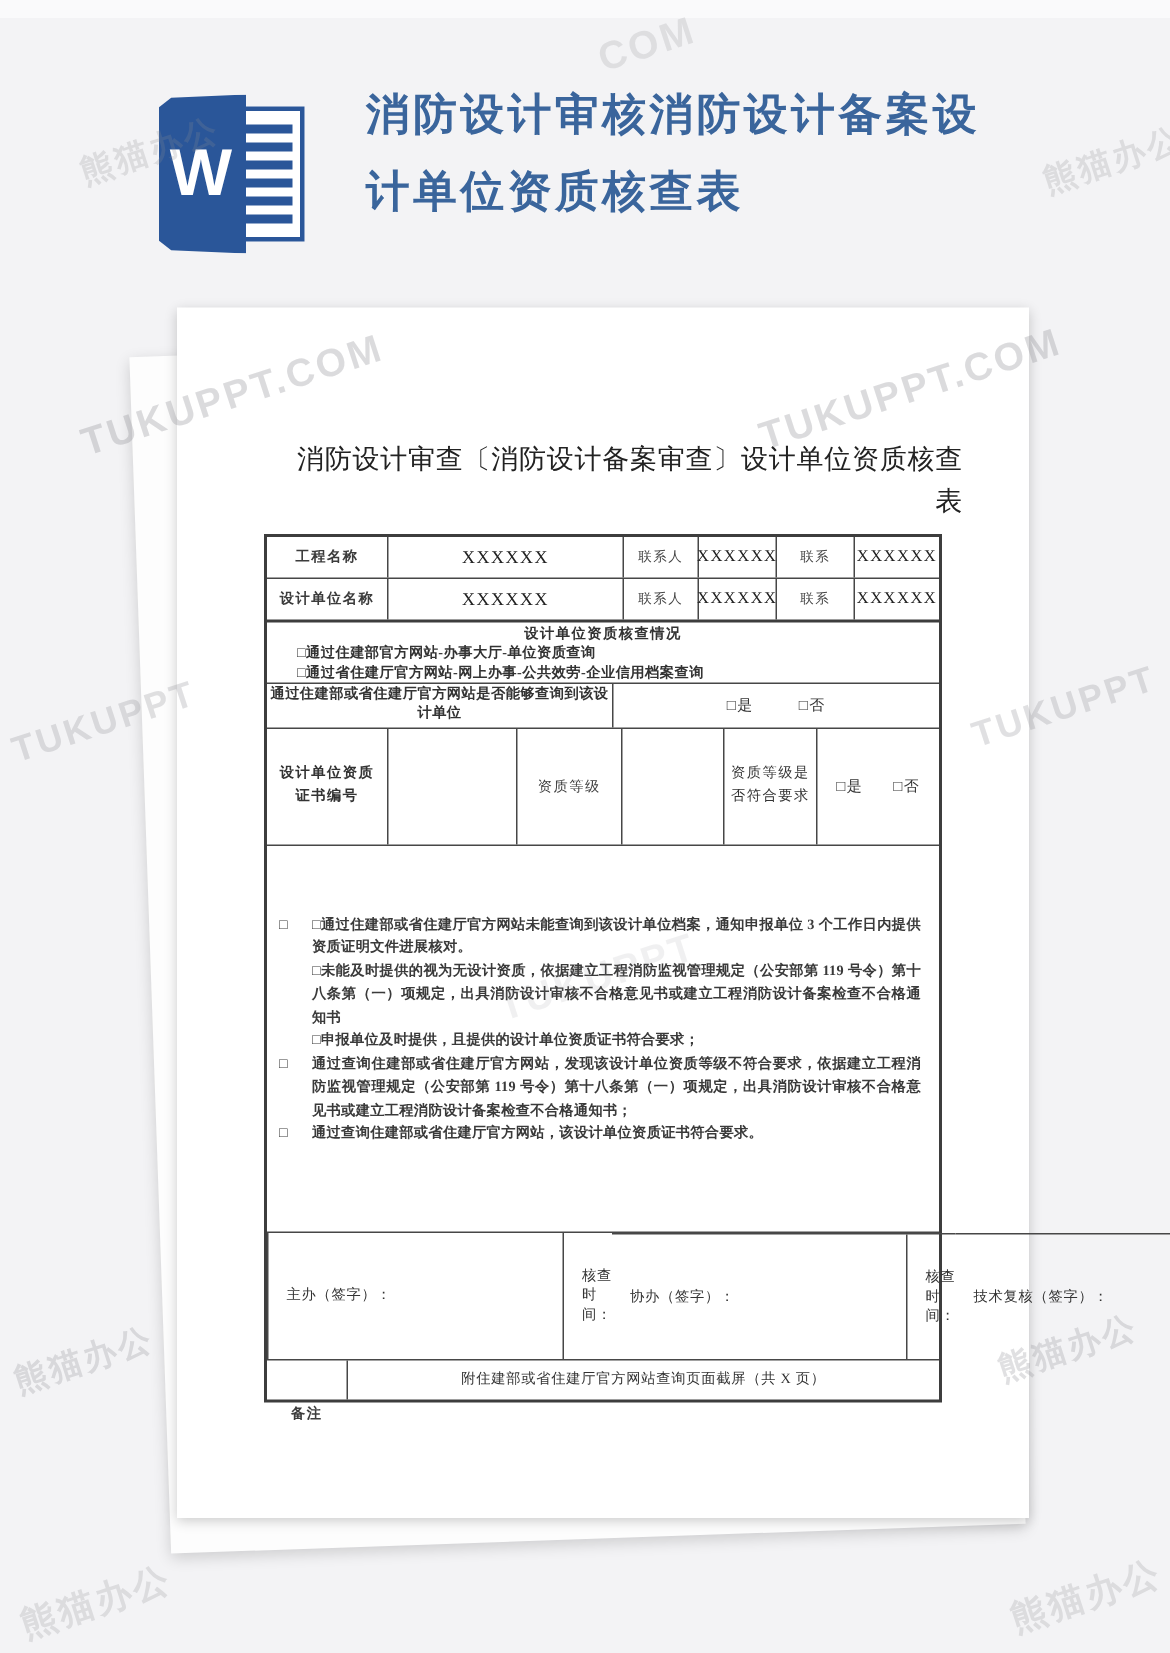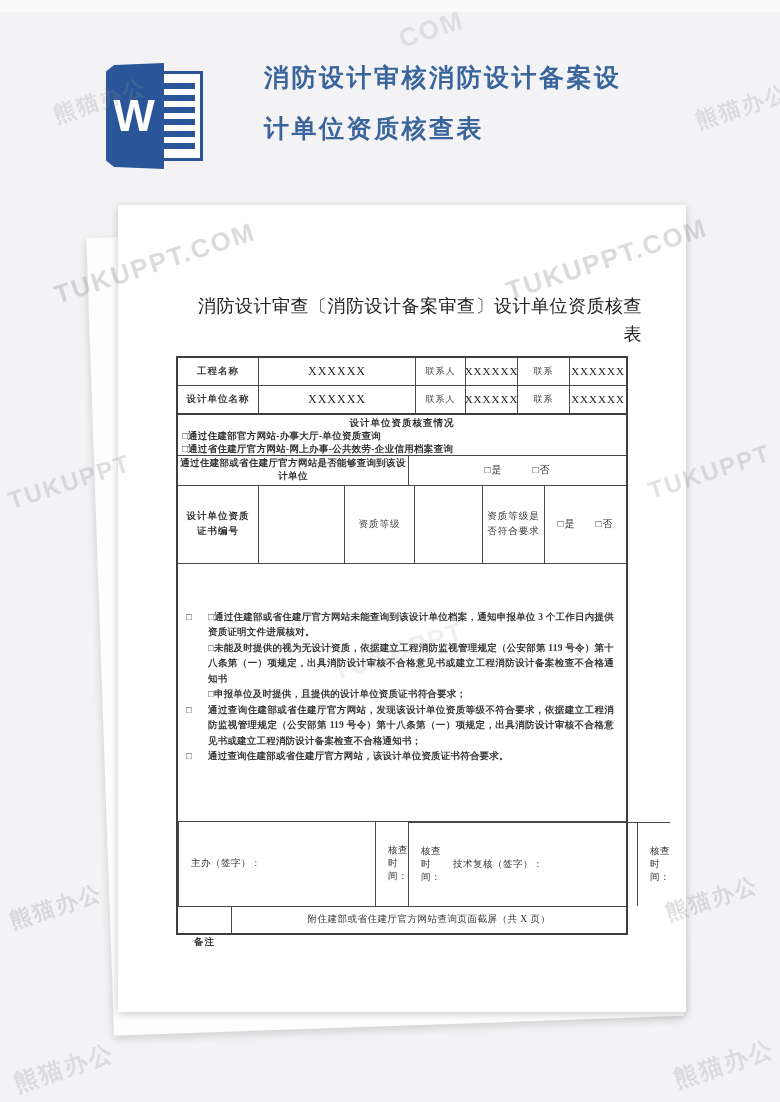--- a/index.html
+++ b/index.html
@@ -23,23 +23,23 @@
   .wi-cover {
     position:absolute; left:0; top:0; width:58px; height:106px; background:#2a5699;
     clip-path:polygon(14% 2%, 100% 0%, 100% 100%, 14% 98%, 0 92%, 0 8%);
     display:flex; align-items:center; justify-content:center;
   }
   .wi-cover span {
     color:#ffffff; font-family:"Liberation Sans","DejaVu Sans",sans-serif;
     font-weight:700; font-size:44px; line-height:1; padding-right:2px;
   }
   .site-title {
-    position:absolute; left:264px; top:52px; width:440px;
+    position:absolute; left:244px; top:52px; width:440px;
     font-family:"Liberation Sans","DejaVu Sans",sans-serif;
-    font-size:25px; font-weight:700; color:#3a659c;
+    font-size:29px; font-weight:700; color:#3a659c;
     line-height:51px; letter-spacing:2.5px;
   }
 
   
   .wm {
     position:absolute; font-family:"Liberation Sans","DejaVu Sans",sans-serif;
     font-weight:700; letter-spacing:2px; color:#8c8c92; transform:rotate(-18deg);
     white-space:nowrap; pointer-events:none; z-index:5;
   }
   .wm1  { left:50px;  top:248px; font-size:26px; opacity:.30; }
@@ -88,21 +88,21 @@
   .r-info { height:27px; }
   .c-w80 { width:80px; flex:none; }
   .c-w157{ width:157px; flex:none; }
   .c-w50 { width:50px; flex:none; }
   .c-w52 { width:52px; flex:none; }
   .c-flex{ flex:1; }
 
   .r-check { height:42px; border-top:2px solid #3d3d3d; }
   .r-check .cell { flex-direction:column; justify-content:flex-start; align-items:stretch; padding-top:1px; }
   .chk-title { text-align:center; font-size:9.5px; line-height:14px; letter-spacing:1px; }
-  .chk-opt { text-align:left; font-size:9.5px; line-height:13.5px; padding-left:4px; letter-spacing:.3px; }
+  .chk-opt { text-align:left; font-size:9.5px; line-height:13.5px; padding-left:20px; letter-spacing:.3px; }
 
   .r-query { height:30px; }
   .c-q { width:230px; flex:none; }
   .q-text { display:inline-block; width:226px; font-size:9.5px; line-height:13.5px; text-align:center; letter-spacing:.3px; }
   .yesno { display:flex; gap:30px; font-size:10px; letter-spacing:1px; }
 
   .r-cert { height:78px; }
   .c-w86 { width:86px; flex:none; }
   .c-w70 { width:70px; flex:none; }
   .c-w68 { width:68px; flex:none; }
@@ -287,20 +287,21 @@
         </div>
       </div>
 
       <div class="t-row r-audit">
         <div class="audit-right">
           <div class="a-row">
             <div class="a-left">主办（签字）：</div>
             <div class="a-right">核查时间：</div>
           </div>
           <div class="a-row">
+            <div class="a-left">协办（签字）：</div>
             <div class="a-right">核查时间：</div>
           </div>
           <div class="a-row">
             <div class="a-left">技术复核（签字）：</div>
             <div class="a-right">核查时间：</div>
           </div>
         </div>
       </div>
 
       <div class="t-row r-note">

